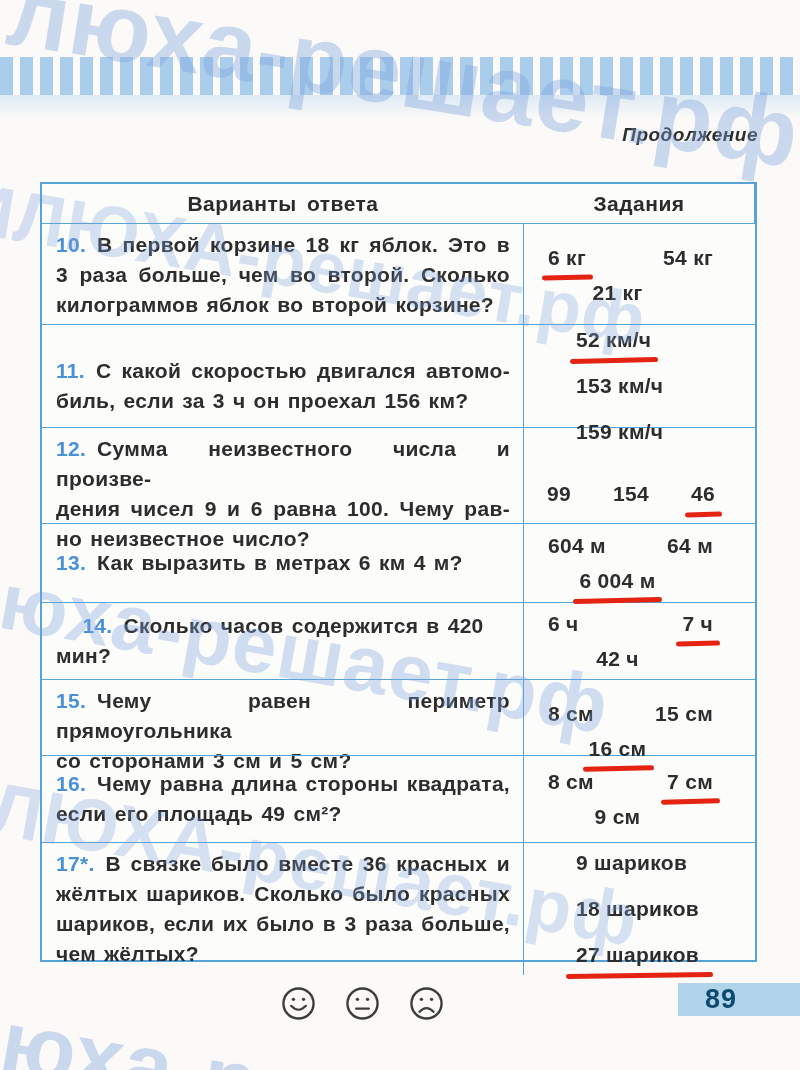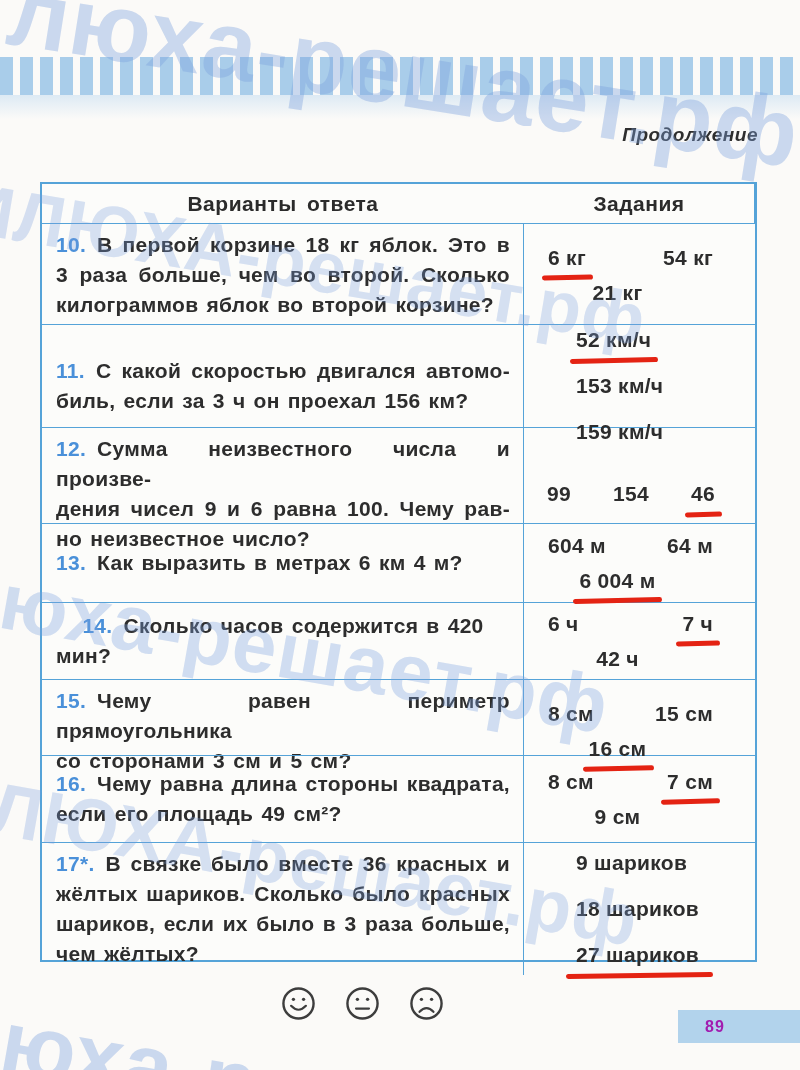--- a/index.html
+++ b/index.html
@@ -57,22 +57,22 @@
 
   .answer{position:relative;display:inline-block;}
   .answer.correct::after{content:'';position:absolute;left:-6px;right:-7px;bottom:-7px;height:4.5px;
         background:#e42313;border-radius:3px;transform:rotate(-1.4deg);}
   .answer.correct.long::after{left:-10px;right:-14px;height:5px;bottom:-8px;transform:rotate(-0.8deg);}
 
   
   .smileys{position:absolute;left:280px;top:985px;display:flex;gap:27px;}
   .smiley{width:37px;height:37px;}
   .page-badge{position:absolute;left:678px;top:983px;width:122px;height:33px;background:#b2d3ec;
-              display:flex;align-items:center;font-size:16px;font-weight:bold;color:#a21caf;
-              box-sizing:border-box;padding-left:27px;letter-spacing:1px;margin-top:27px;}
+              display:flex;align-items:center;font-size:27px;font-weight:bold;color:#0c4a6e;
+              box-sizing:border-box;padding-left:27px;letter-spacing:1px;}
 </style>
 </head>
 <body>
 
 <div class="page">
 
   <div class="stripes"></div>
   <div class="stripes-wash"></div>
 
   <div class="continuation">Продолжение</div>

